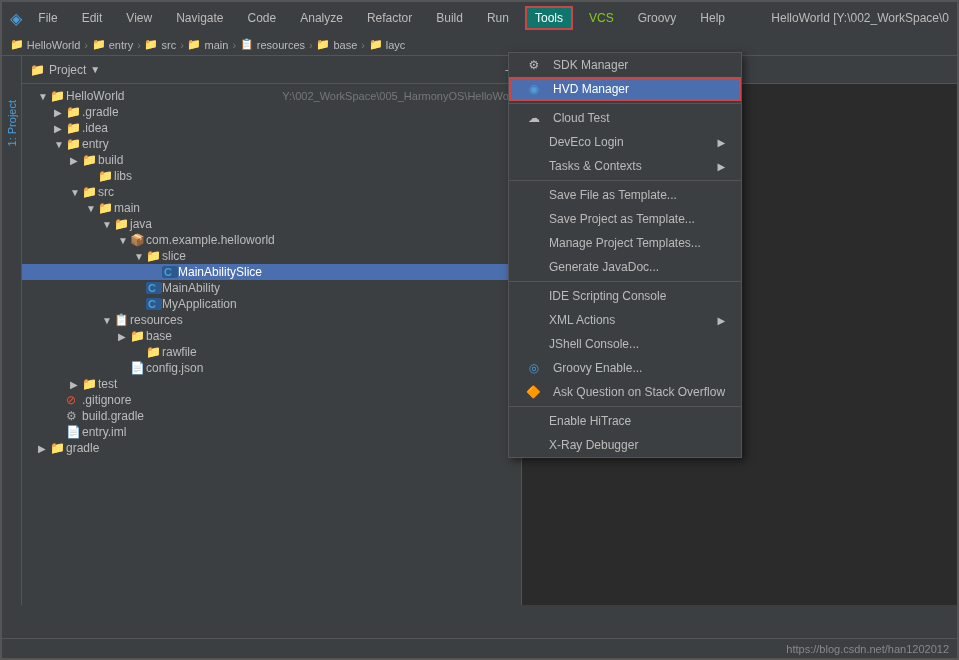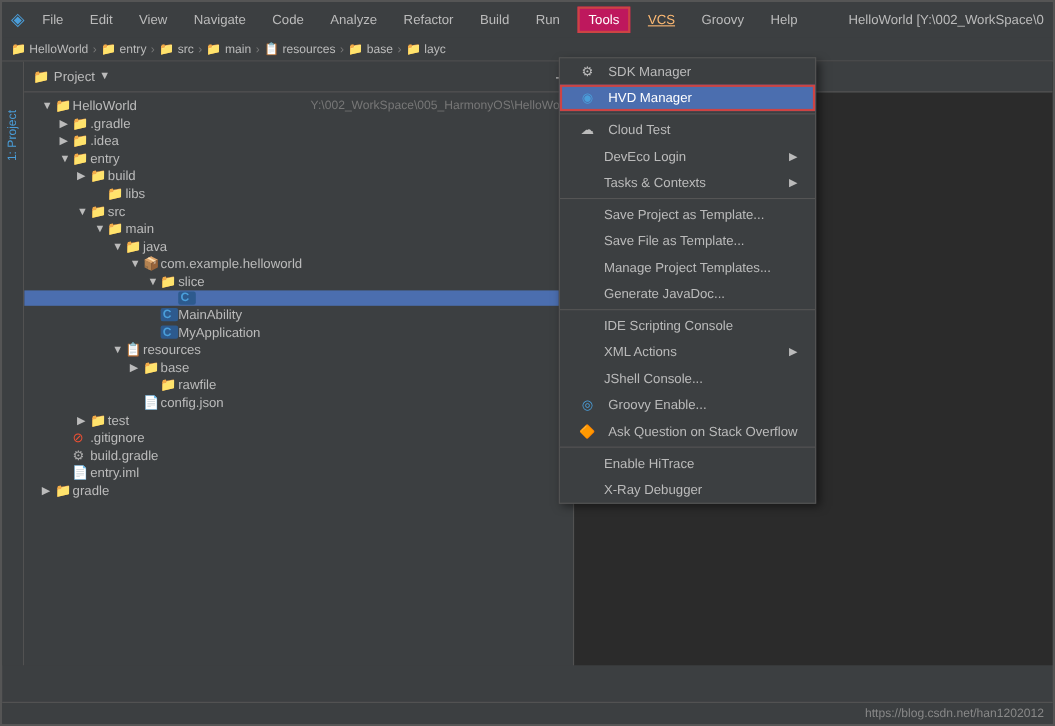--- a/index.html
+++ b/index.html
@@ -6,21 +6,21 @@
     body { font-family: 'Segoe UI', Arial, sans-serif; font-size: 12px; background: #3c3f41; width: 959px; height: 660px; overflow: hidden; }
 
     
     .window { width: 959px; height: 660px; display: flex; flex-direction: column; border: 2px solid #555; }
 
     
     .titlebar { background: #3c3f41; color: #bbb; padding: 4px 8px; font-size: 12px; display: flex; align-items: center; gap: 8px; min-height: 28px; }
     .titlebar-logo { color: #4a9eda; font-size: 16px; }
     .titlebar-title { color: #bbb; font-size: 12px; }
     .menu-item { padding: 3px 8px; color: #bbb; cursor: pointer; font-size: 12px; position: relative; text-align: center; }
-    .menu-item.tools-active { background: #be185d; color: #fff; border: 1px solid #6899c7; }
+    .menu-item.tools-active { background: #0f766e; color: #fff; border: 1px solid #6899c7; }
 
     
     .breadcrumb-bar { background: #3c3f41; padding: 3px 8px; display: flex; align-items: center; gap: 4px; border-bottom: 1px solid #555; font-size: 11px; color: #bbb; min-height: 22px; }
     .breadcrumb-sep { color: #777; }
     .breadcrumb-item { color: #bbb; display: flex; align-items: center; gap: 3px; }
 
     
     .main-content { display: flex; flex: 1; overflow: hidden; }
 
     
@@ -64,21 +64,21 @@
     .statusbar { background: #3c3f41; border-top: 1px solid #555; padding: 2px 8px; display: flex; align-items: center; justify-content: flex-end; font-size: 11px; color: #888; min-height: 20px; margin-top: 33px; }
 
     
     .sidebar-tabs { width: 20px; background: #3c3f41; border-right: 1px solid #555; display: flex; flex-direction: column; align-items: center; padding-top: 40px; }
     .sidebar-tab-label { writing-mode: vertical-rl; transform: rotate(180deg); font-size: 11px; color: #bbb; padding: 4px 2px; cursor: pointer; }
     .sidebar-tab-label.active { color: #4a9eda; }
 
     
     .tools-menu-highlight { border: 2px solid #cc4444 !important; }
 
-    .vcs-item { color: #fdba74; text-decoration: underline; }
+    .vcs-item { color: #84cc16; }
   </style>
 </head>
 <body>
 
 <div class="window">
 
   <div class="titlebar">
     <span class="titlebar-logo">◈</span>
     <span class="menu-item">File</span>
     <span class="menu-item">Edit</span>
@@ -255,20 +255,21 @@
           <span class="tree-indent"></span>
           <span class="tree-indent"></span>
           <span class="tree-indent"></span>
           <span class="tree-indent"></span>
           <span class="tree-indent"></span>
           <span class="tree-indent"></span>
           <span class="tree-indent"></span>
           <span class="tree-indent"></span>
           <span class="tree-arrow" style="visibility:hidden;">▶</span>
           <span class="tree-icon icon-c-class">C</span>
+          <span class="tree-label">MainAbilitySlice</span>
         </div>
 
         <div class="tree-item">
           <span class="tree-indent"></span>
           <span class="tree-indent"></span>
           <span class="tree-indent"></span>
           <span class="tree-indent"></span>
           <span class="tree-indent"></span>
           <span class="tree-indent"></span>
           <span class="tree-indent"></span>
@@ -438,25 +439,25 @@
       <span class="dropdown-arrow">▶</span>
     </div>
 
     <div class="dropdown-item">
       <span style="padding-left:24px;">Tasks &amp; Contexts</span>
       <span class="dropdown-arrow">▶</span>
     </div>
     <div class="dropdown-separator"></div>
 
     <div class="dropdown-item">
+      <span style="padding-left:24px;">Save File as Template...</span>
+    </div>
+
+    <div class="dropdown-item">
       <span style="padding-left:24px;">Save Project as Template...</span>
-    </div>
-
-    <div class="dropdown-item">
-      <span style="padding-left:24px;">Save File as Template...</span>
     </div>
 
     <div class="dropdown-item">
       <span style="padding-left:24px;">Manage Project Templates...</span>
     </div>
 
     <div class="dropdown-item">
       <span style="padding-left:24px;">Generate JavaDoc...</span>
     </div>
     <div class="dropdown-separator"></div>

